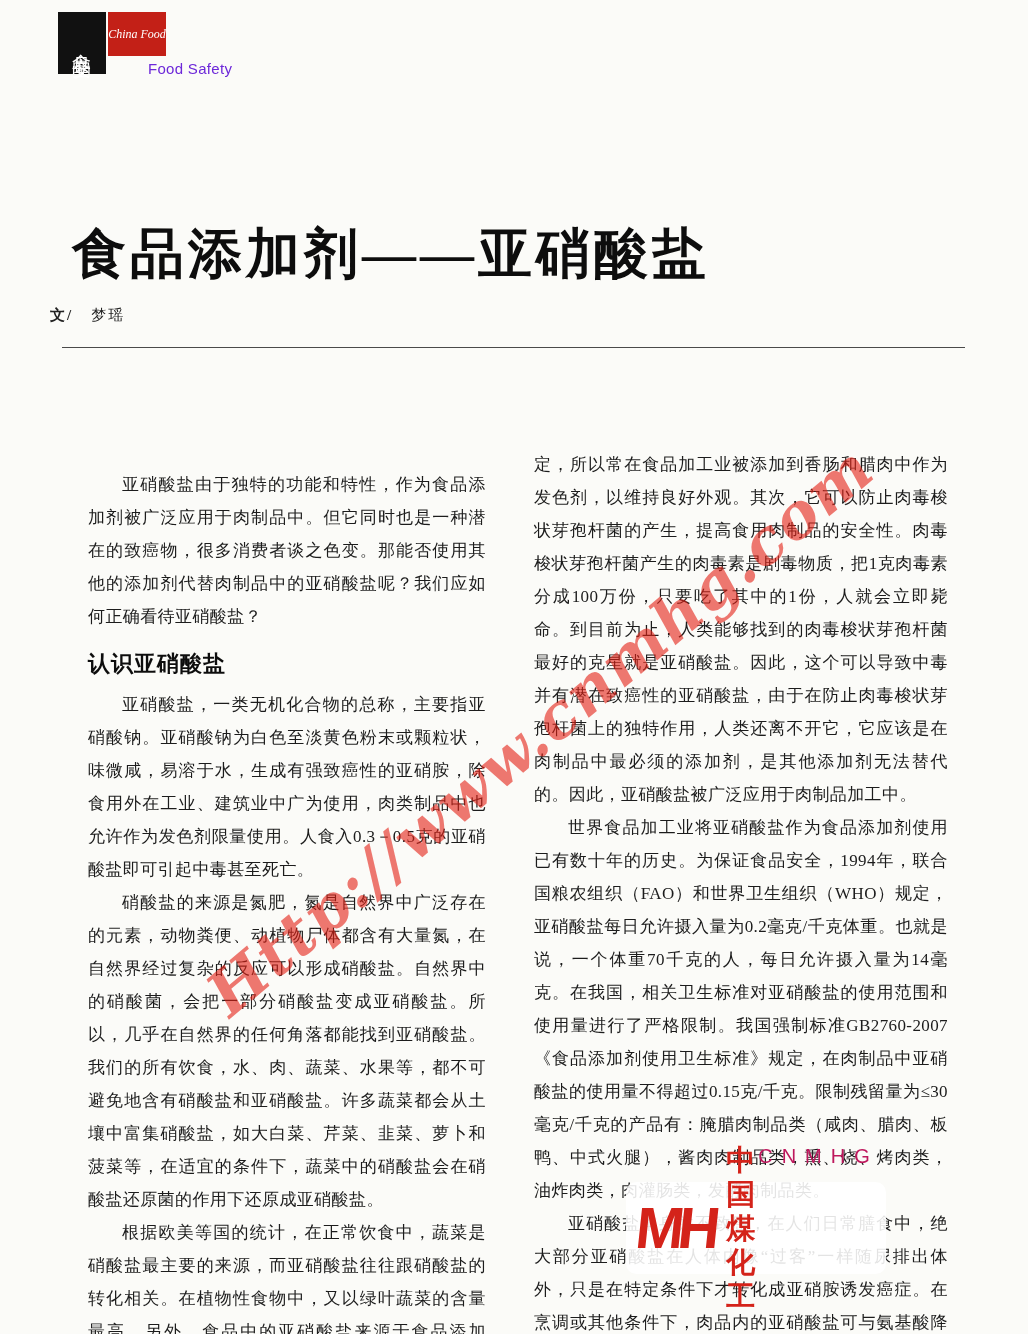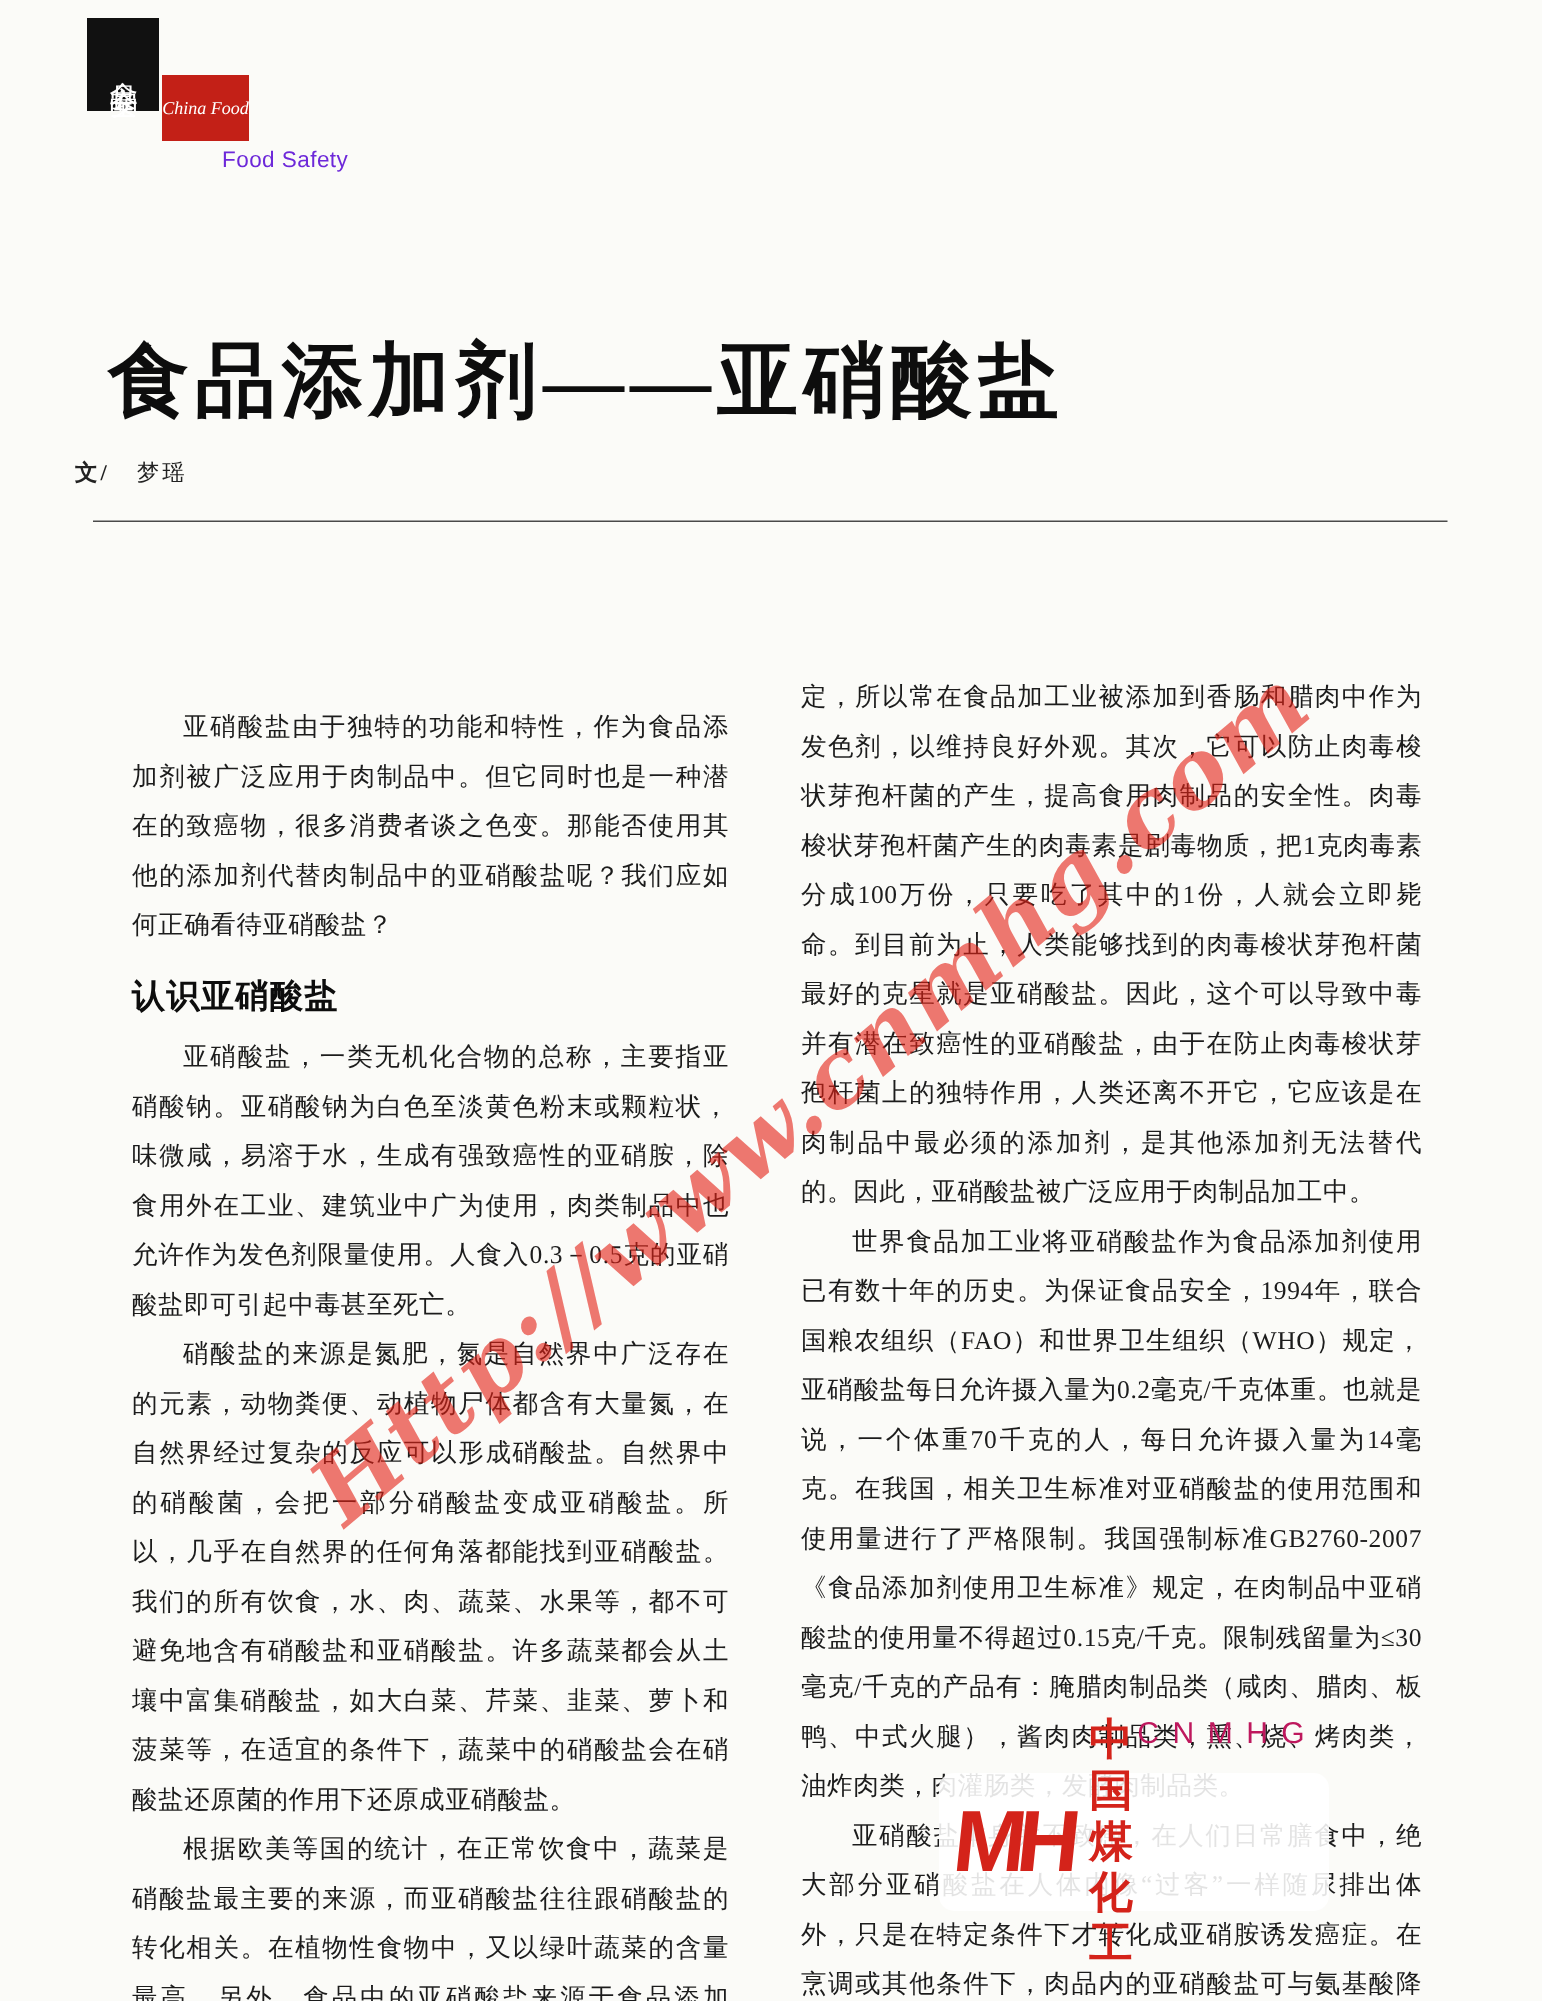--- a/index.html
+++ b/index.html
@@ -22,21 +22,20 @@
     display:flex;align-items:center;justify-content:center;
     padding:2px;box-sizing:border-box;
     font-family:"Liberation Serif",serif;
   }
   .logo-right{margin-left:2px;}
   .logo-red{
     width:58px;height:44px;background:#c32017;color:#fff;
     font-style:italic;font-size:12px;line-height:14px;
     display:flex;align-items:center;justify-content:center;text-align:center;
     font-family:"Liberation Serif",serif;
-    margin-top:38px;
   }
   .logo-foodsafety{
     font-family:"Liberation Sans",sans-serif;
     font-size:15px;color:#6d28d9;margin-top:4px;letter-spacing:0.3px;margin-left:40px;
   }
 
   
   .article-title{
     position:absolute;left:72px;top:218px;
     font-size:54px;font-weight:bold;letter-spacing:4px;

